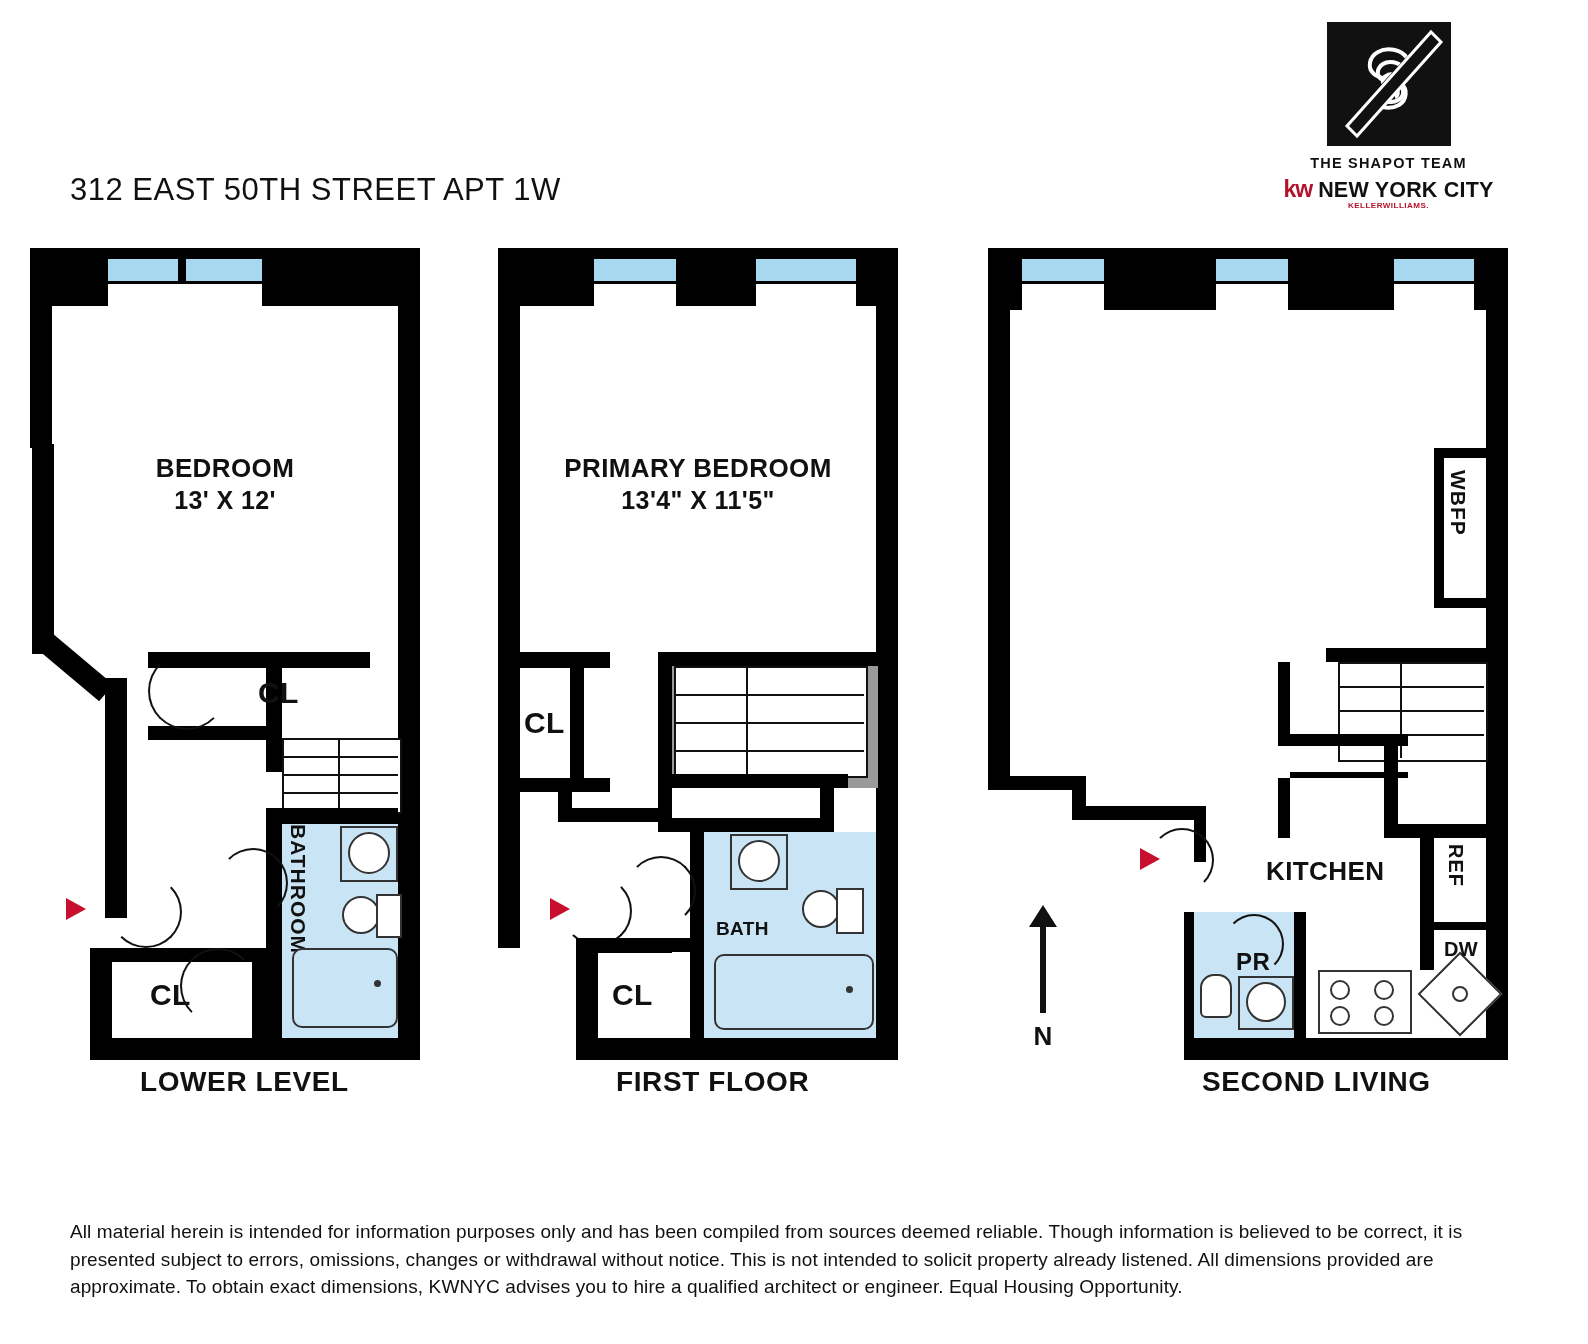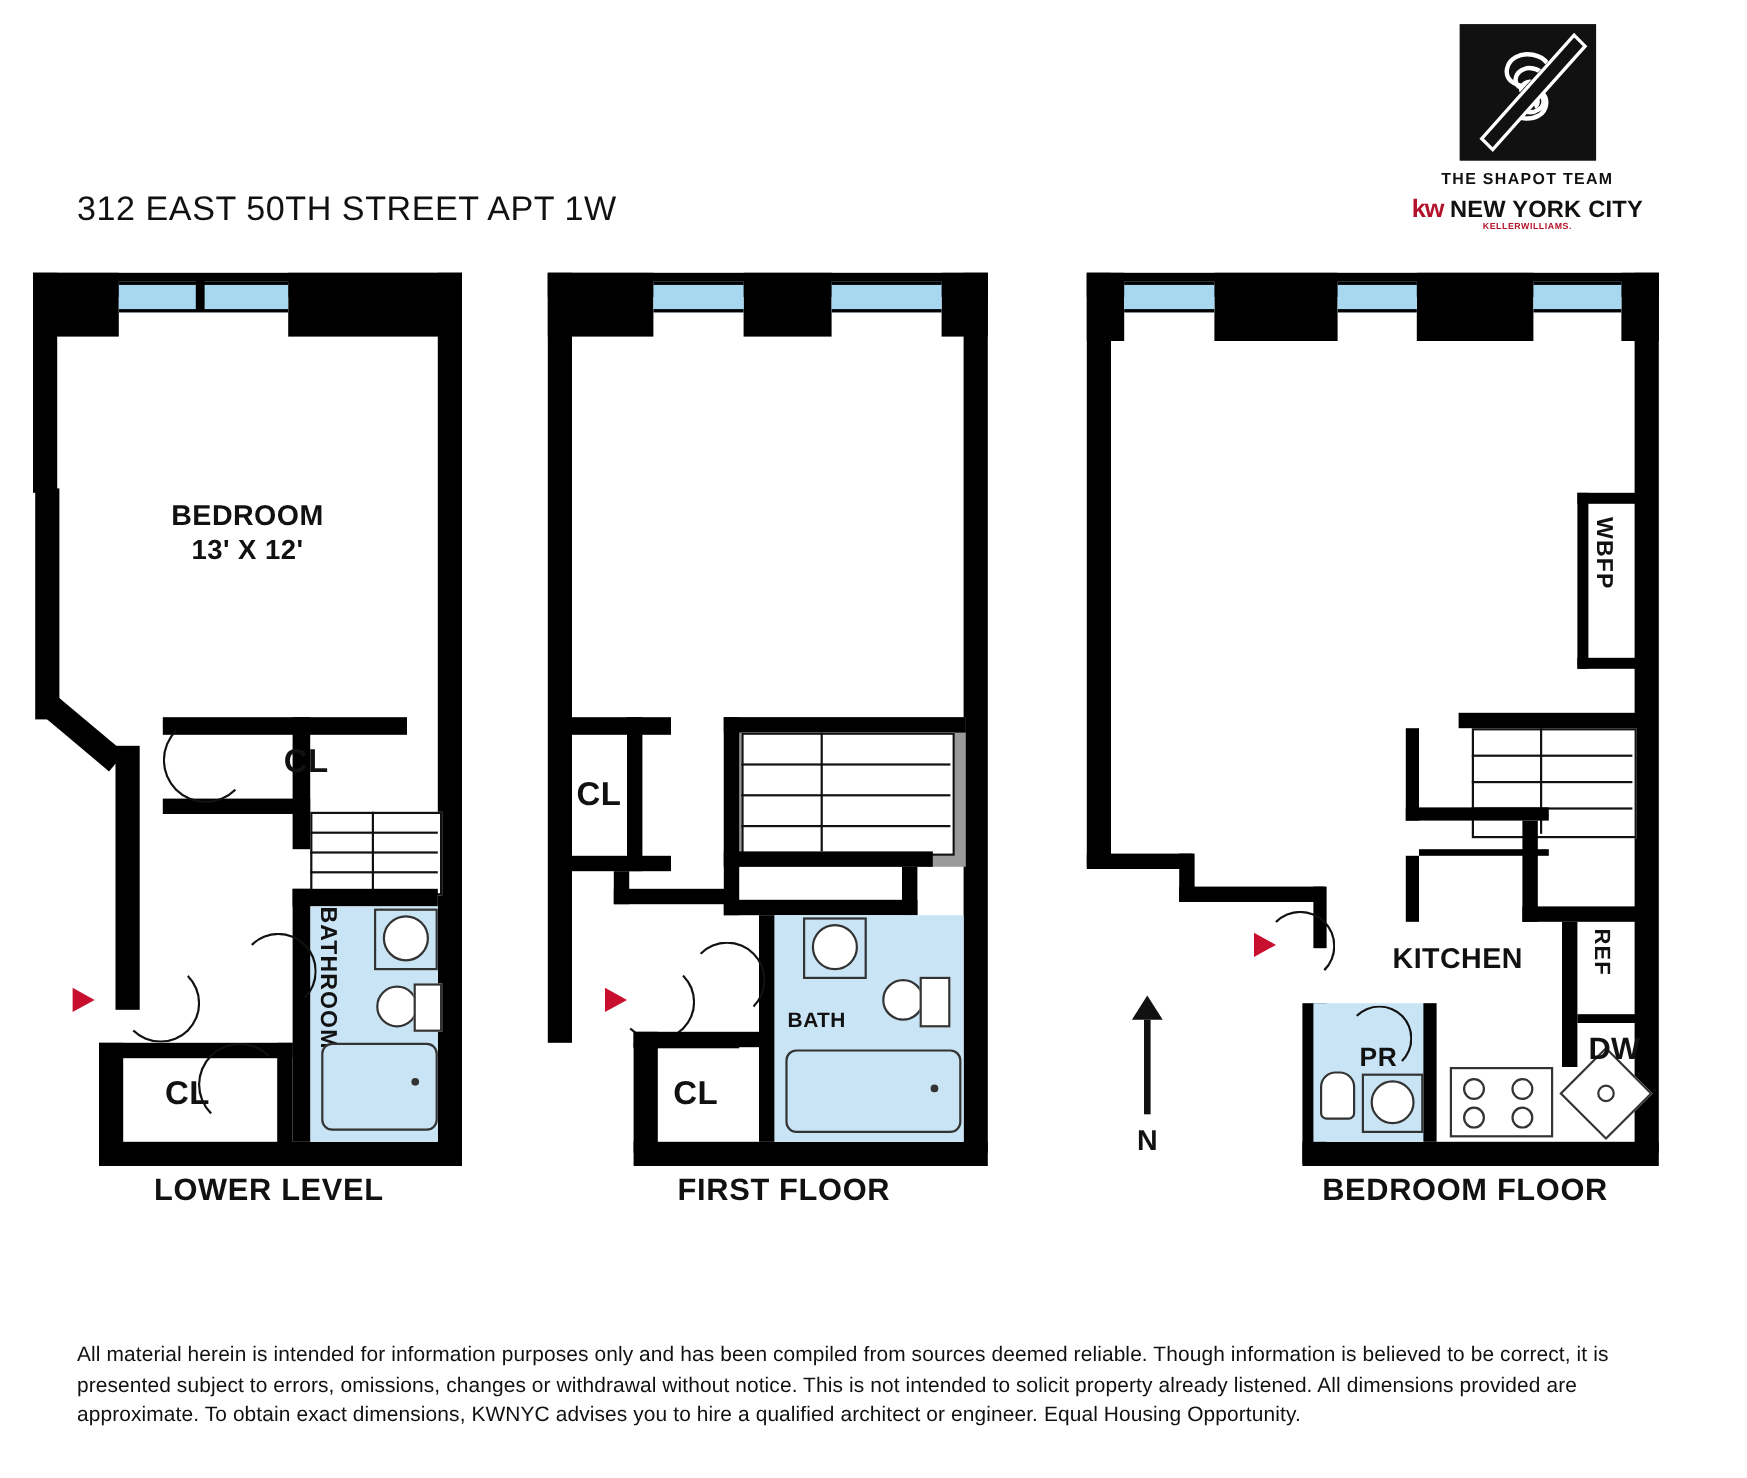--- a/index.html
+++ b/index.html
@@ -168,20 +168,24 @@
     <div class="wall" style="left:378px;top:0;width:22px;height:800px;"></div>
     <div class="wall" style="left:78px;top:790px;width:322px;height:22px;"></div>
     <div class="wall" style="left:78px;top:690px;width:22px;height:110px;"></div>
 
     <div class="wall" style="left:0;top:0;width:96px;height:58px;"></div>
     <div class="wall" style="left:178px;top:0;width:80px;height:58px;"></div>
     <div class="wall" style="left:358px;top:0;width:42px;height:58px;"></div>
     <div class="win" style="left:96px;top:8px;width:82px;height:22px;"></div>
     <div class="win" style="left:258px;top:8px;width:100px;height:22px;"></div>
 
+    <div class="room" style="left:10px;top:205px;width:380px;">
+      <div class="rname">PRIMARY BEDROOM</div>
+      <div class="rdim">13'4" X 11'5"</div>
+    </div>
 
     <div class="wall" style="left:22px;top:404px;width:90px;height:16px;"></div>
     <div class="wall" style="left:72px;top:404px;width:14px;height:140px;"></div>
     <div class="wall" style="left:22px;top:530px;width:90px;height:14px;"></div>
     <div class="lbl" style="left:26px;top:458px;">CL</div>
 
     <div class="hatch" style="left:160px;top:404px;width:220px;height:136px;"></div>
     <div class="wall" style="left:160px;top:404px;width:220px;height:14px;"></div>
     <div class="stair" style="left:176px;top:418px;width:190px;height:108px;background:#fff;"></div>
     <div class="step" style="left:176px;top:446px;width:190px;height:2px;"></div>
@@ -272,23 +276,23 @@
     <div class="fix round" style="left:386px;top:732px;width:16px;height:16px;"></div>
     <div class="fix round" style="left:342px;top:758px;width:16px;height:16px;"></div>
     <div class="fix round" style="left:386px;top:758px;width:16px;height:16px;"></div>
 
     <div class="fix" style="left:442px;top:716px;width:56px;height:56px;transform:rotate(45deg);"></div>
     <div class="fix round" style="left:464px;top:738px;width:12px;height:12px;"></div>
 
     <div class="wall" style="left:432px;top:590px;width:14px;height:132px;"></div>
     <div class="lbl-sm vlabel" style="left:456px;top:596px;font-size:20px;">REF</div>
     <div class="wall" style="left:446px;top:674px;width:54px;height:8px;"></div>
-    <div class="lbl-sm" style="left:456px;top:690px;font-size:28px;">DW</div>
-
-    <div class="floorlabel" style="left:214px;top:818px;">BEDROOM FLOOR</div>
+    <div class="lbl-sm" style="left:456px;top:690px;font-size:20px;">DW</div>
+
+    <div class="floorlabel" style="left:214px;top:818px;">SECOND LIVING</div>
   </div>
 
   <div class="north">
     <div class="north-head"></div>
     <div class="north-stem"></div>
     <div class="north-n">N</div>
   </div>
 
   <div class="disclaimer">All material herein is intended for information purposes only and has been compiled from sources deemed reliable. Though information is believed to be correct, it is presented subject to errors, omissions, changes or withdrawal without notice. This is not intended to solicit property already listened. All dimensions provided are approximate. To obtain exact dimensions, KWNYC advises you to hire a qualified architect or engineer.  Equal Housing Opportunity.</div>
 

